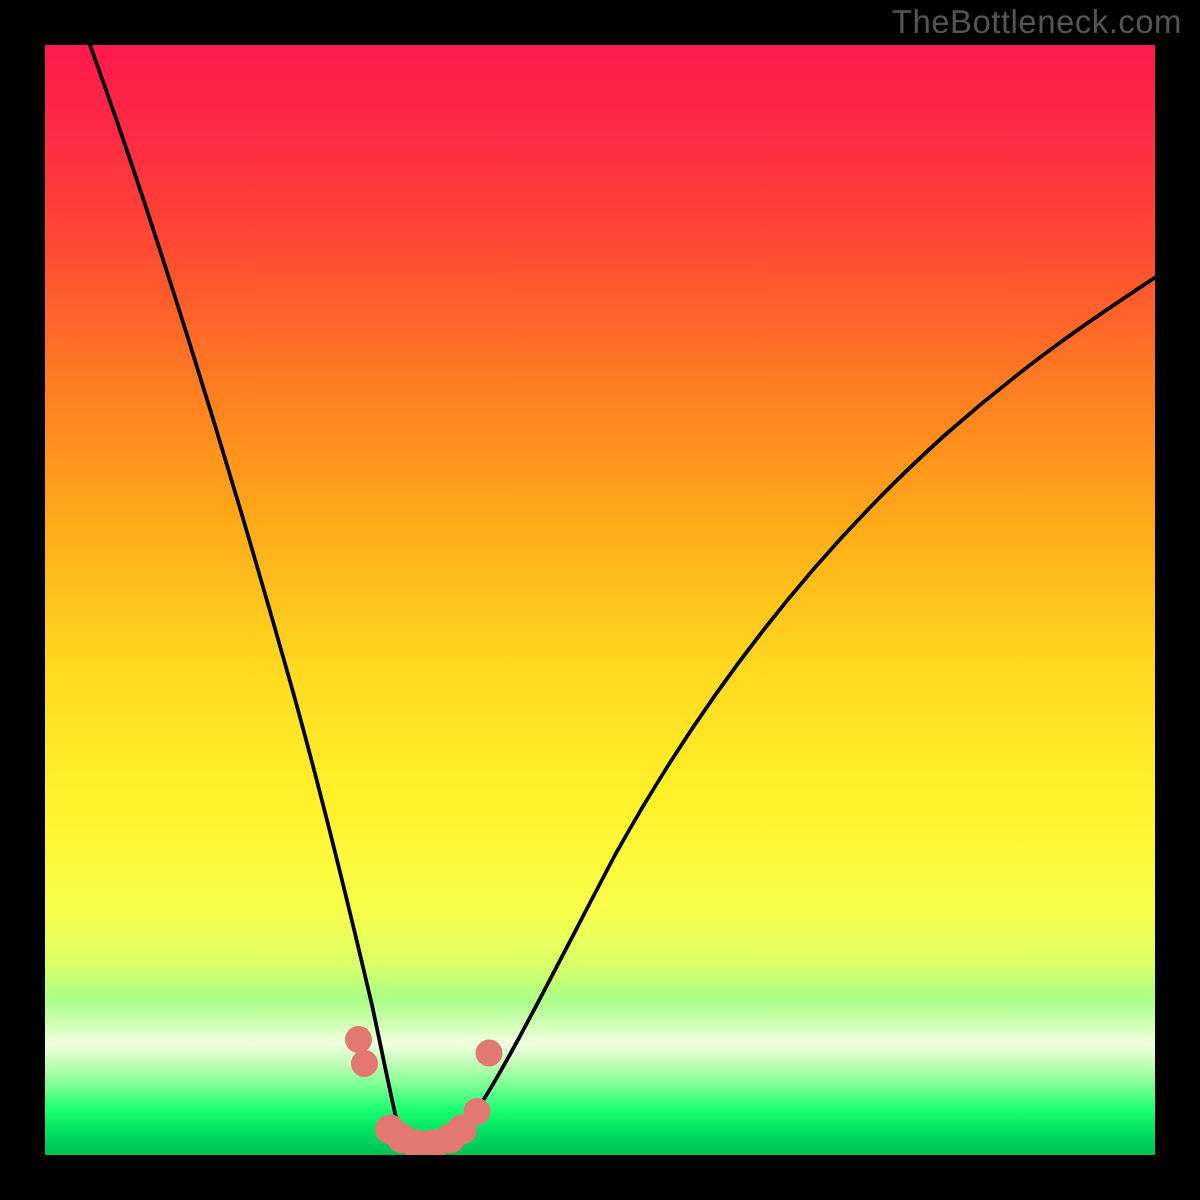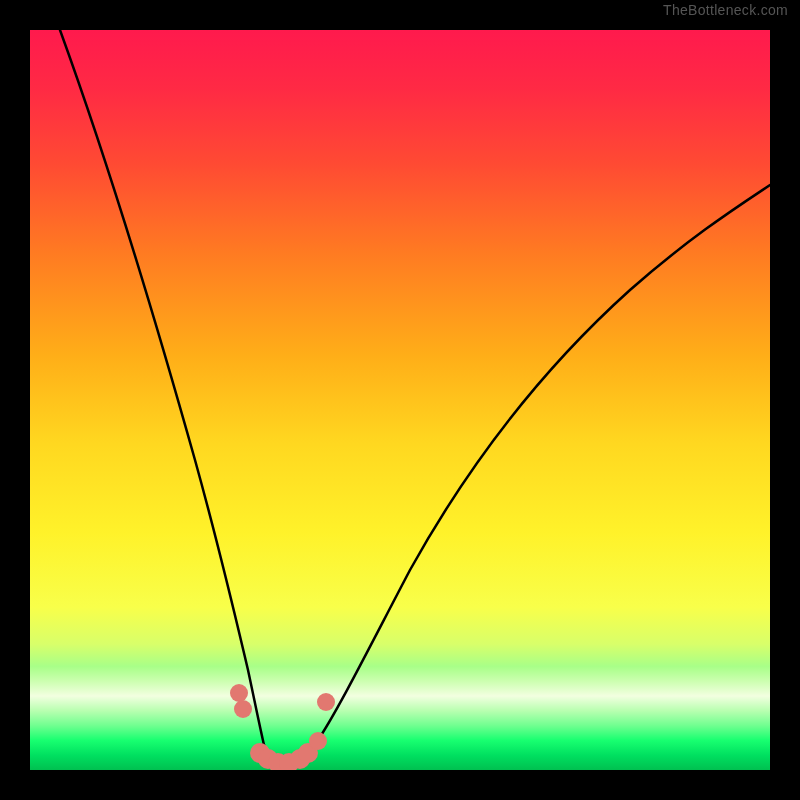--- a/index.html
+++ b/index.html
@@ -41,21 +41,21 @@
       #70ff90 94%,
       #18ff70 96%,
       #00e060 98%,
       #00c050 100%);
   }
   .watermark {
     position: absolute;
     top: 2px;
     right: 12px;
     color: #555555;
-    font-size: 14px;
+    font-size: 22px;
     font-weight: 400;
     letter-spacing: 0.3px;
     user-select: none;
   }
   svg.overlay {
     position: absolute;
     left: 0;
     top: 0;
     width: 740px;
     height: 740px;

